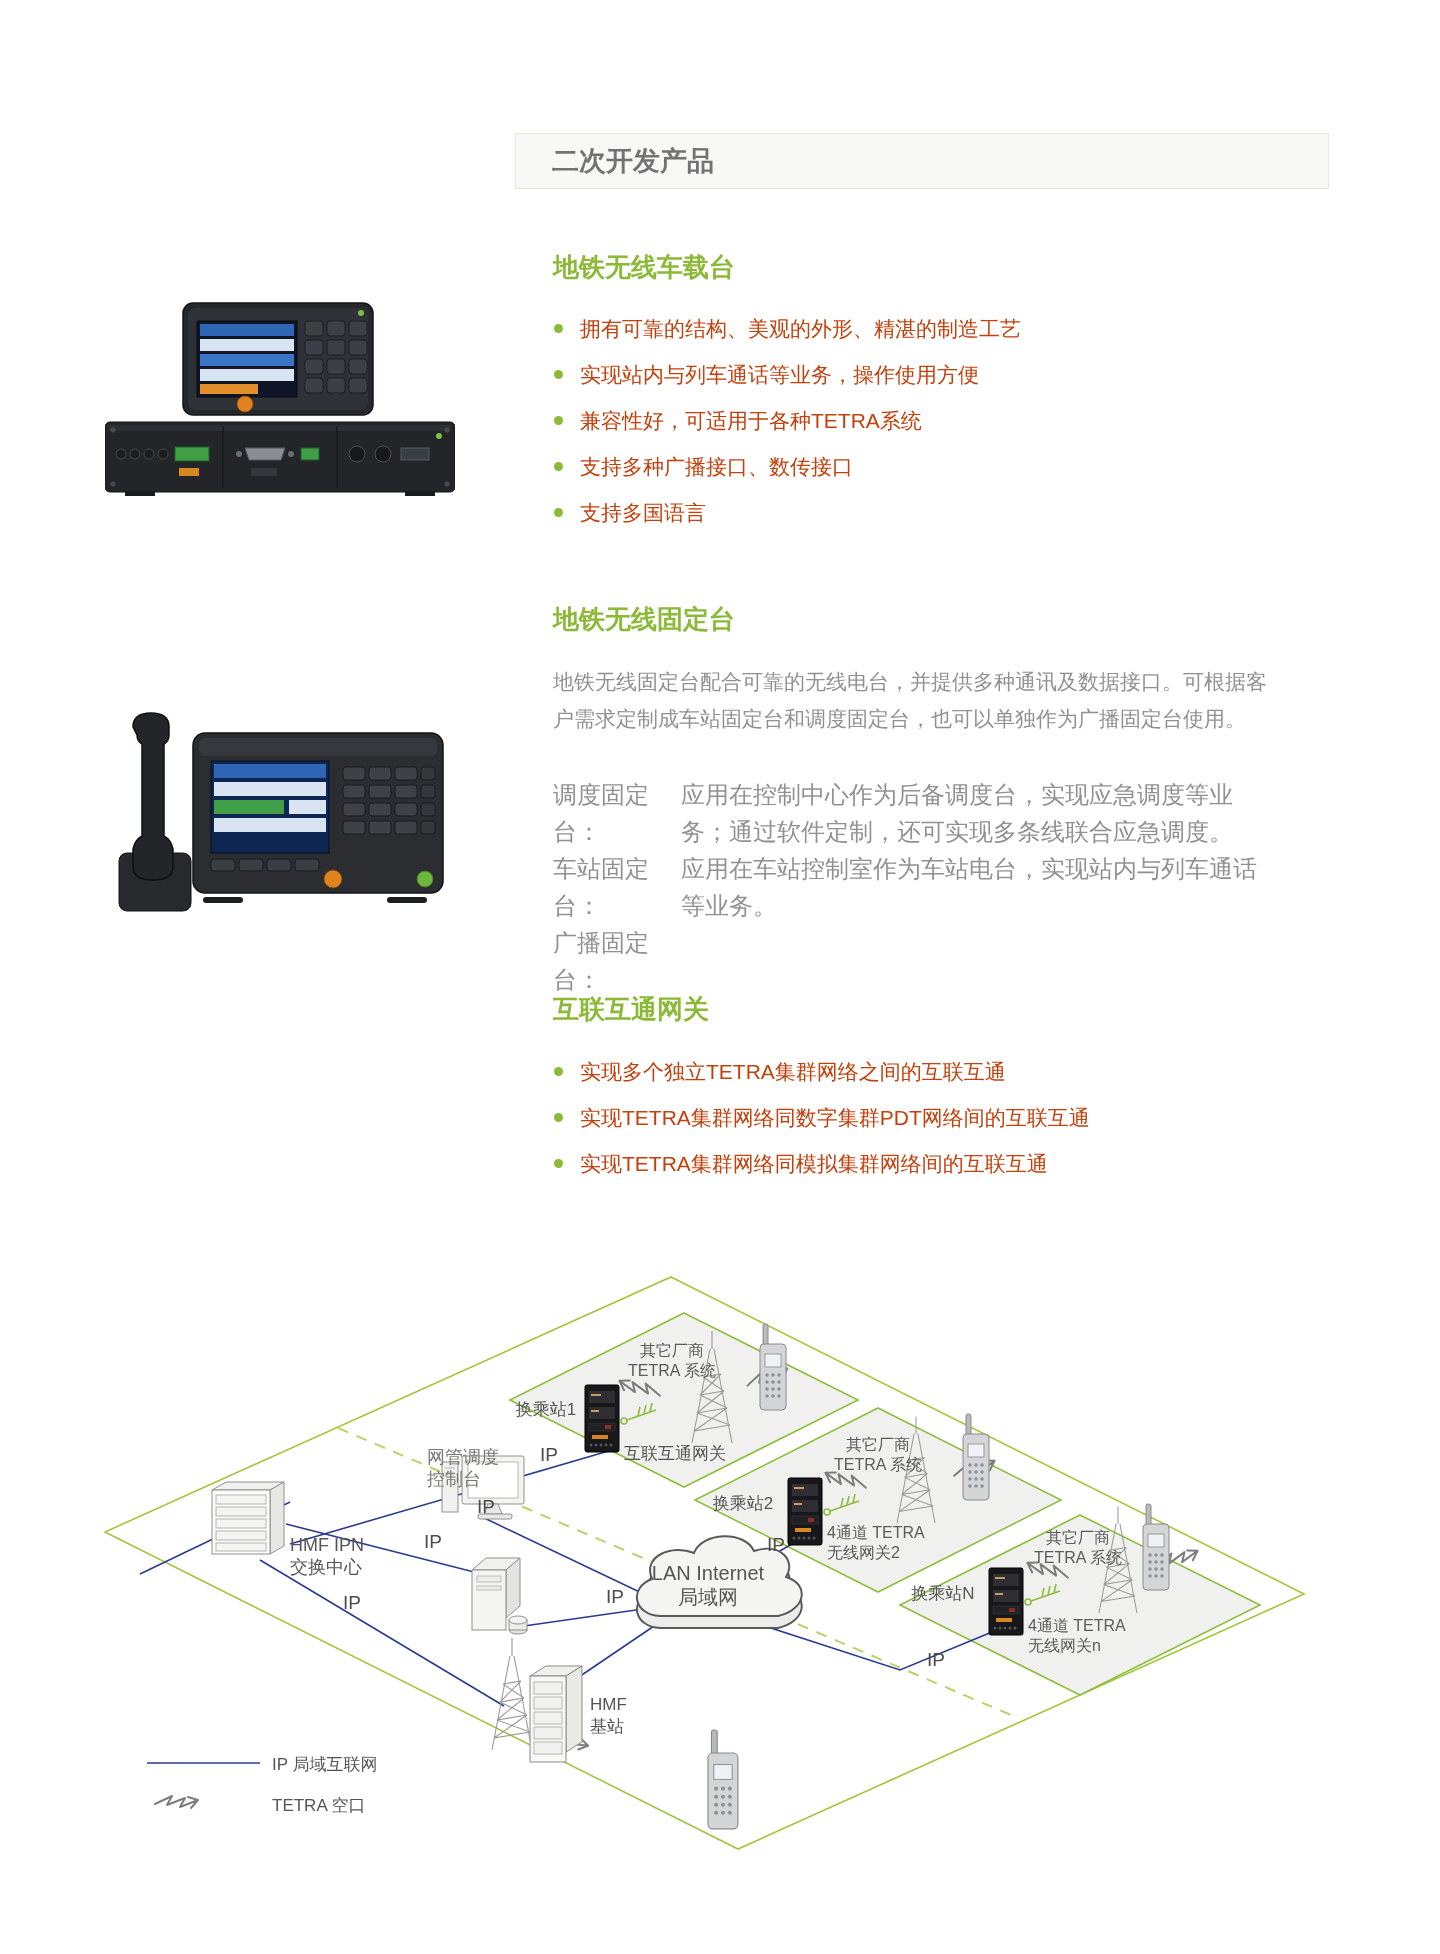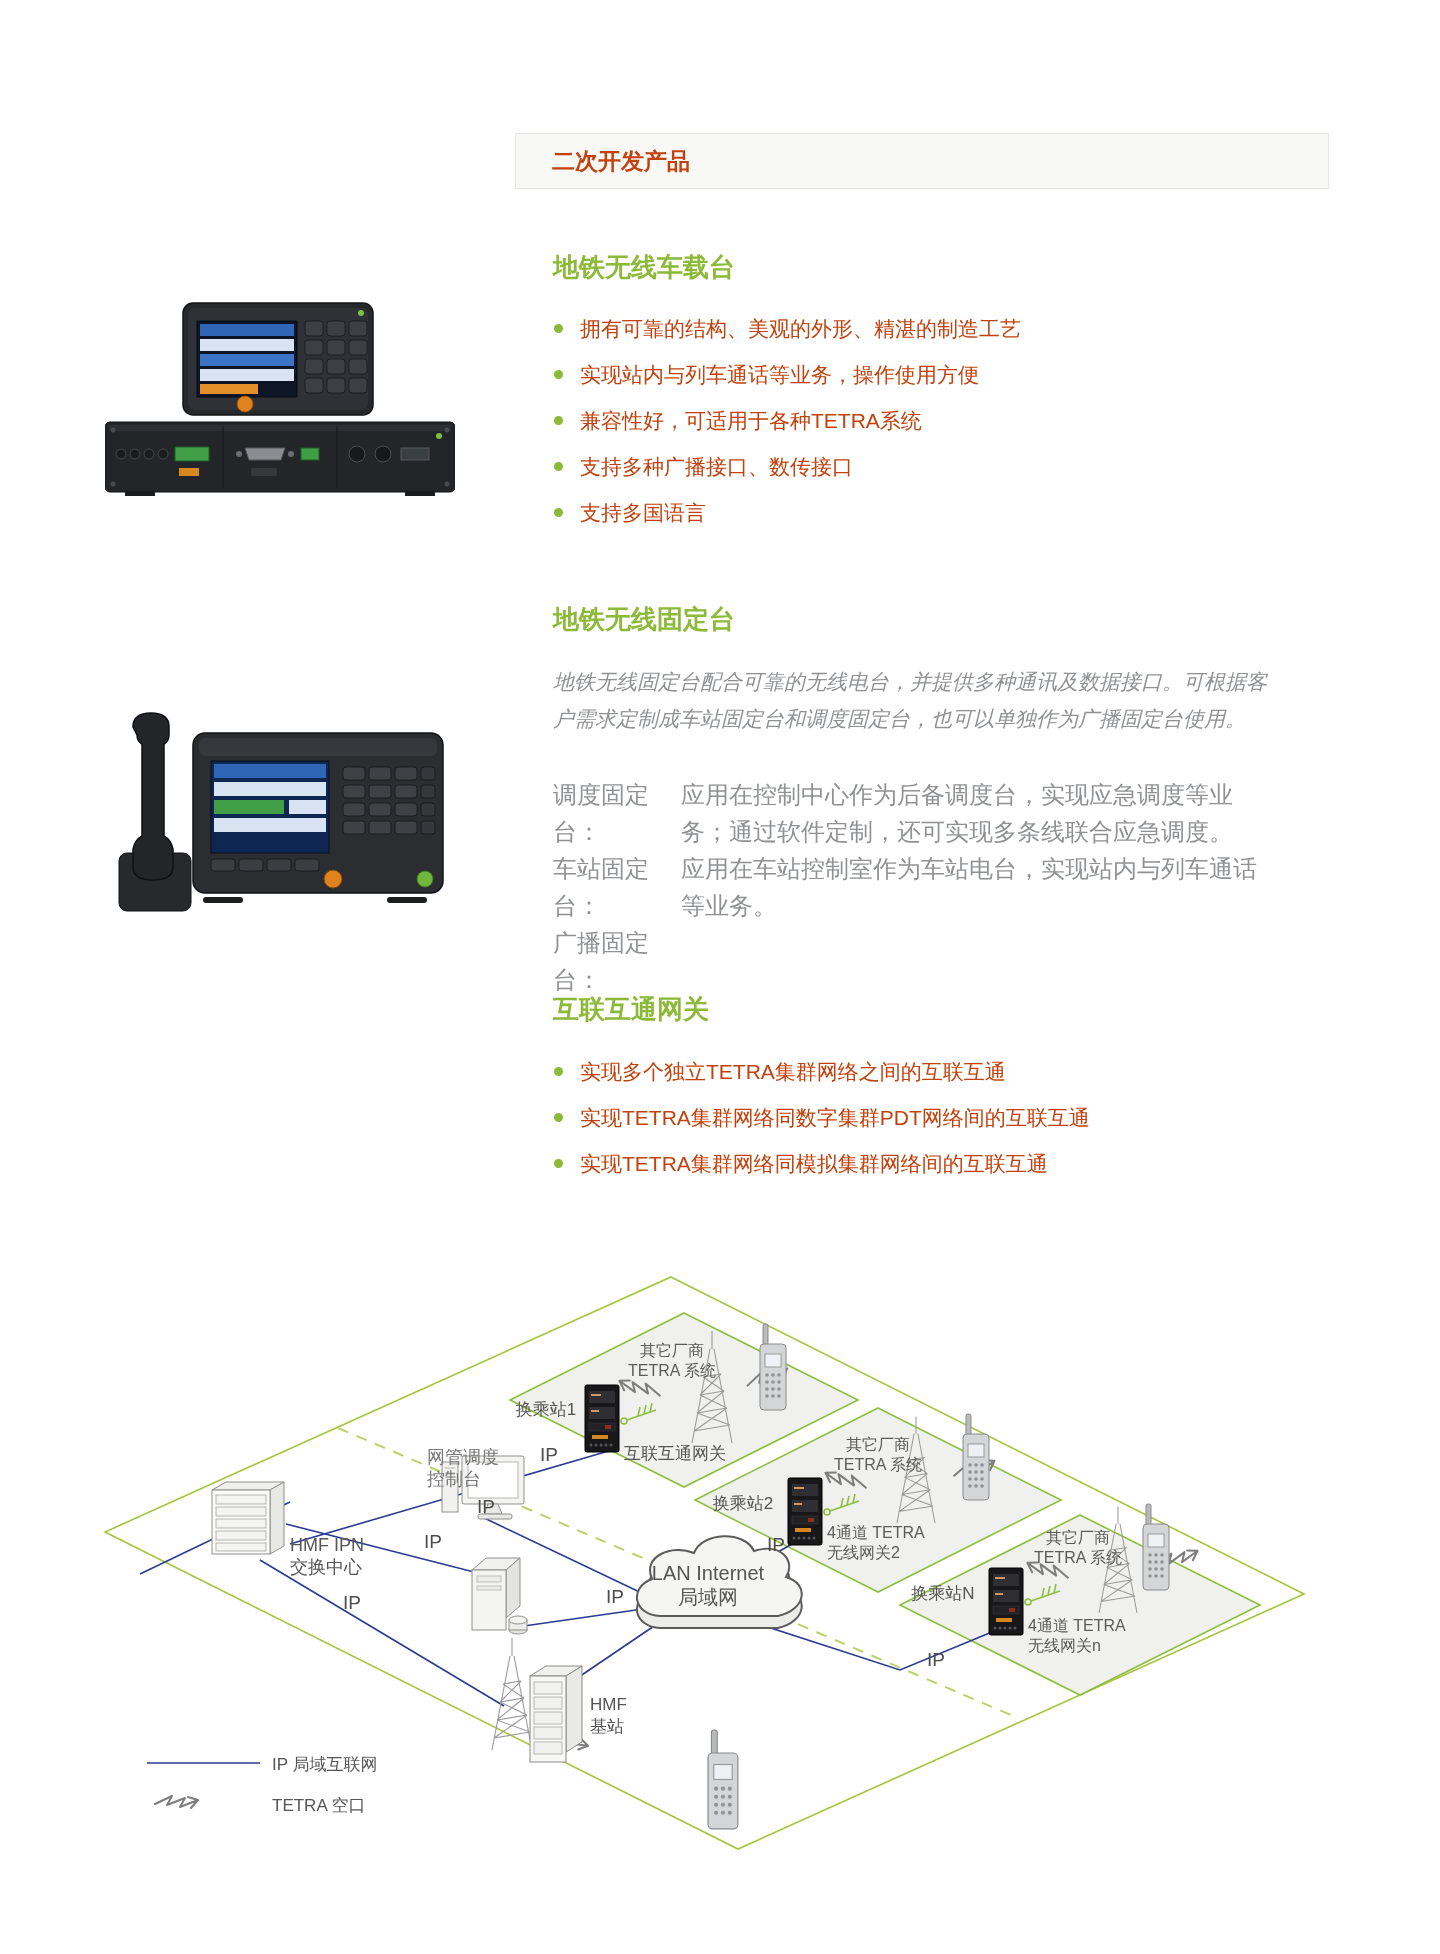--- a/index.html
+++ b/index.html
@@ -2,21 +2,21 @@
 <html><head>
 <meta charset="utf-8">
 <style>
   html,body{margin:0;padding:0;}
   body{width:1440px;height:1954px;position:relative;background:#ffffff;
        font-family:"Liberation Sans","DejaVu Sans",sans-serif;overflow:hidden;}
   .abs{position:absolute;}
   
   .header-box{left:515px;top:133px;width:812px;height:54px;background:#f8f8f7;
               border:1px solid #e6e6e4;}
-  .header-title{padding-left:36px;line-height:54px;font-size:23px;font-weight:bold;color:#c2410c;}
+  .header-title{padding-left:36px;line-height:54px;font-size:27px;font-weight:bold;color:#737373;}
   
   .sec-title{position:absolute;left:553px;font-size:26px;font-weight:bold;color:#8cb937;white-space:nowrap;}
   
   .bullets{position:absolute;left:553px;list-style:none;margin:0;padding:0;}
   .bullets li{position:relative;padding-left:27px;font-size:21px;color:#c2410c;
               height:22px;line-height:23px;margin-bottom:24px;white-space:nowrap;}
   .dot{position:absolute;left:1px;top:7px;width:9px;height:9px;border-radius:50%;background:#8cb937;}
   .para{position:absolute;left:553px;width:726px;font-size:21px;line-height:37px;color:#8f9193;}
   .defs{position:absolute;left:553px;font-size:24px;line-height:37px;color:#8f9193;}
   .def-row{display:flex;}
@@ -111,21 +111,21 @@
     <circle cx="8" cy="8" r="2.5" fill="#4a4d50"></circle>
       <circle cx="8" cy="62" r="2.5" fill="#4a4d50"></circle>
     <circle cx="342" cy="8" r="2.5" fill="#4a4d50"></circle>
       <circle cx="342" cy="62" r="2.5" fill="#4a4d50"></circle>
     <rect x="20" y="70" width="30" height="4" fill="#1a1c1e"></rect>
       <rect x="300" y="70" width="30" height="4" fill="#1a1c1e"></rect>
   </g>
 </svg>
 
 <div class="sec-title" style="top:602px;">地铁无线固定台</div>
-<div class="para" style="top:663px;font-style:italic;">地铁无线固定台配合可靠的无线电台，并提供多种通讯及数据接口。可根据客户需求定制成车站固定台和调度固定台，也可以单独作为广播固定台使用。</div>
+<div class="para" style="top:663px;">地铁无线固定台配合可靠的无线电台，并提供多种通讯及数据接口。可根据客户需求定制成车站固定台和调度固定台，也可以单独作为广播固定台使用。</div>
 <div class="defs" style="top:776px;">
   <div class="def-row">
     <div class="def-term">调度固定台：</div>
     <div class="def-desc">应用在控制中心作为后备调度台，实现应急调度等业务；通过软件定制，还可实现多条线联合应急调度。</div>
   </div>
   <div class="def-row">
     <div class="def-term">车站固定台：</div>
     <div class="def-desc">应用在车站控制室作为车站电台，实现站内与列车通话等业务。</div>
   </div>
   <div class="def-row">

